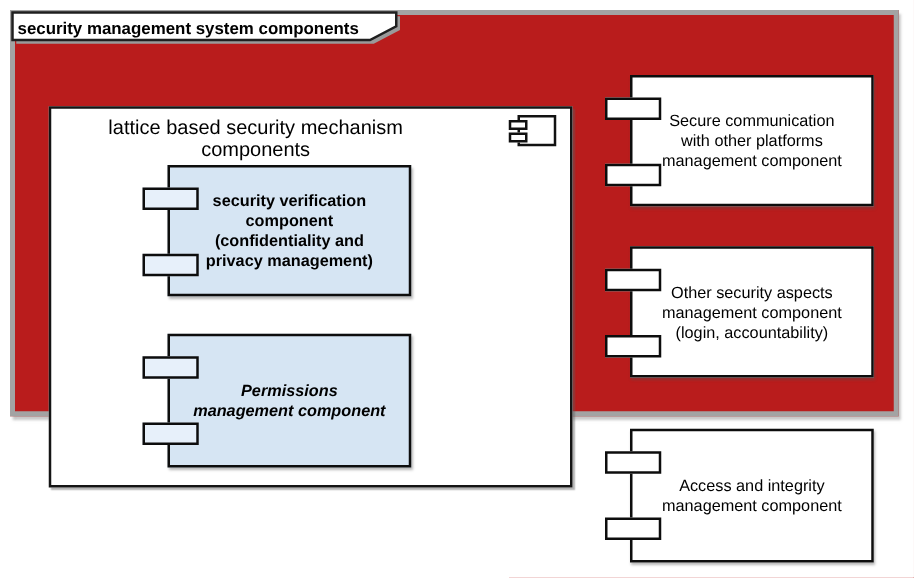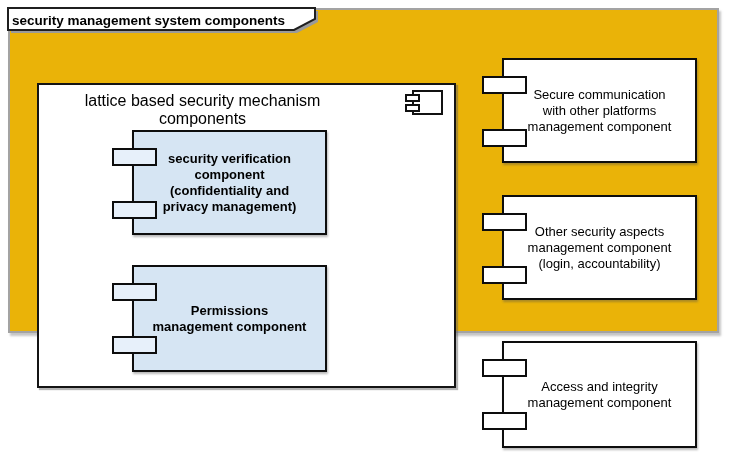--- a/index.html
+++ b/index.html
@@ -10,22 +10,22 @@
     height: 462px;
     background: #ffffff;
     font-family: "Liberation Sans", sans-serif;
     color: #000;
     overflow: hidden;
   }
   .frame {
     position: absolute;
     left: 8px; top: 8px;
     width: 711px; height: 325px;
-    border: 2px solid #a3a3a3;
-    background: #eab308;
+    border: 4px solid #a3a3a3;
+    background: #b91c1c;
     box-shadow: 2px 3px 2px rgba(150,150,150,0.55);
   }
   .tab-svg { position: absolute; left: -4px; top: -4px; }
   .tab-label {
     position: absolute;
     left: 2px; top: 0px;
     width: 300px; height: 21px;
     line-height: 21px;
     font-size: 13.5px;
     font-weight: bold;
@@ -86,21 +86,21 @@
     left: -22px;
     width: 45px; height: 18px;
     border: 2px solid #0d0d0d;
     background: #ffffff;
   }
   .blue .port { background: #e7f0fa; }
   .port.p1 { top: 16px; }
   .port.p2 { top: 69px; }
   
   .c-verify  { left: 93px;  top: 45px;  width: 195px; height: 105px; justify-content: center; }
-  .c-perms   { left: 93px;  top: 180px; width: 195px; height: 107px; }
+  .c-perms   { left: 93px;  top: 180px; width: 195px; height: 107px; font-style: italic; }
   .c-secure  { left: 492px; top: 20px;  width: 195px; height: 105px; }
   .c-other   { left: 492px; top: 157px; width: 195px; height: 105px; justify-content: center; }
   .c-access  { left: 492px; top: 303px; width: 195px; height: 107px; align-items: center; }
 </style>
 </head>
 <body>
 
 <div class="stage">
   <div class="frame">
 

